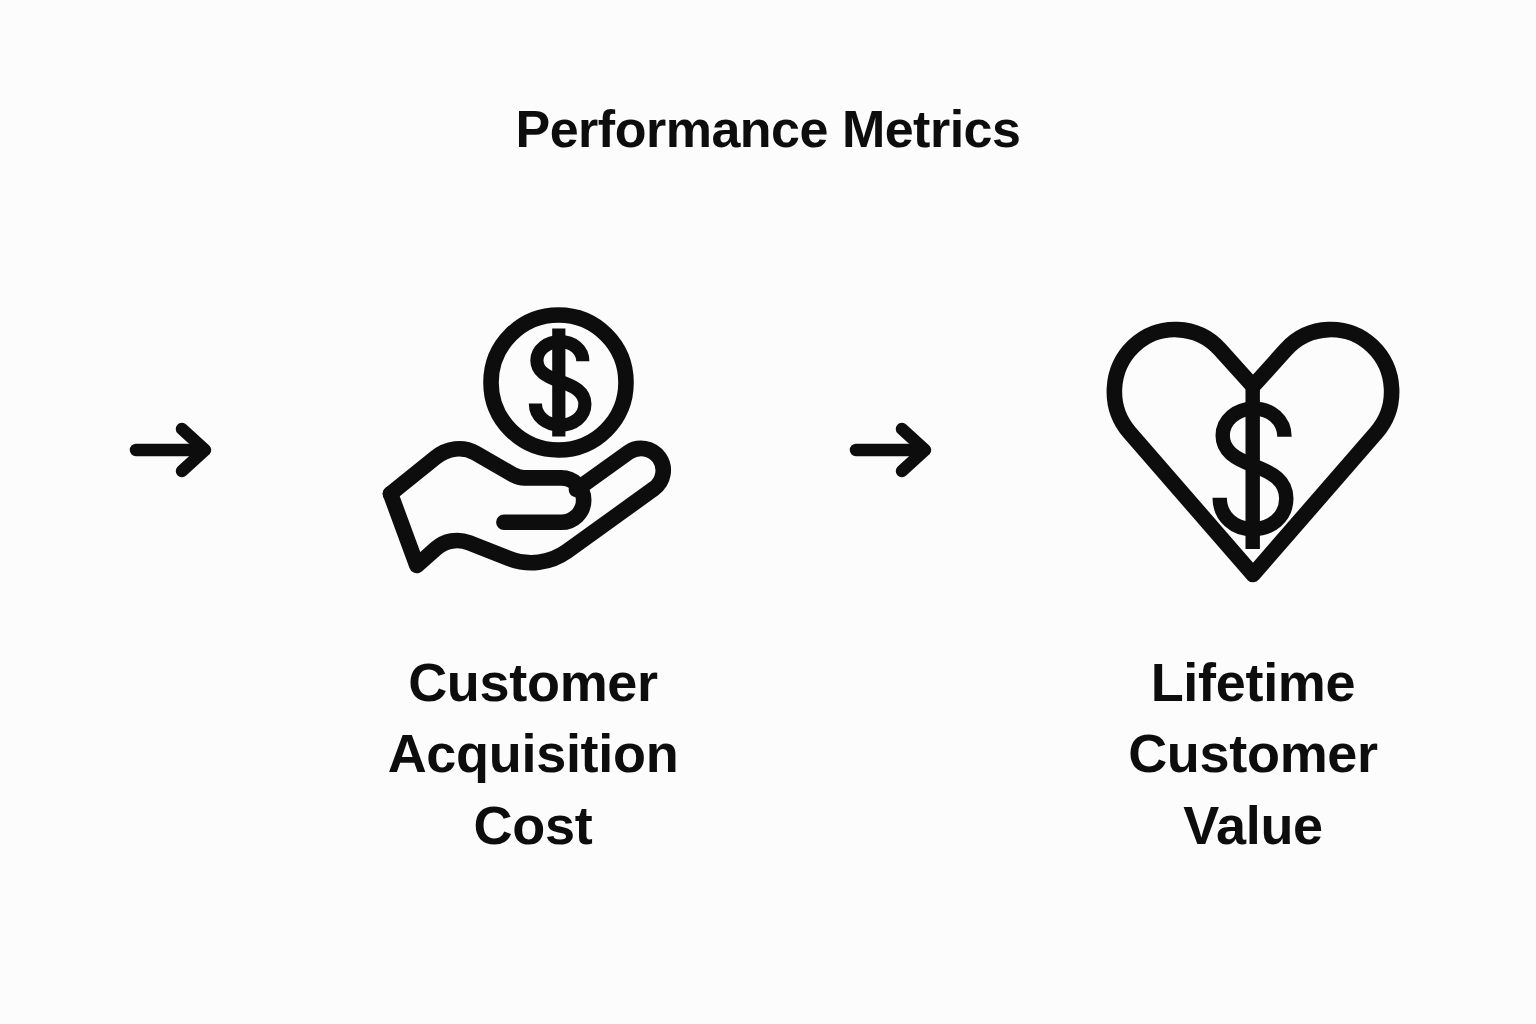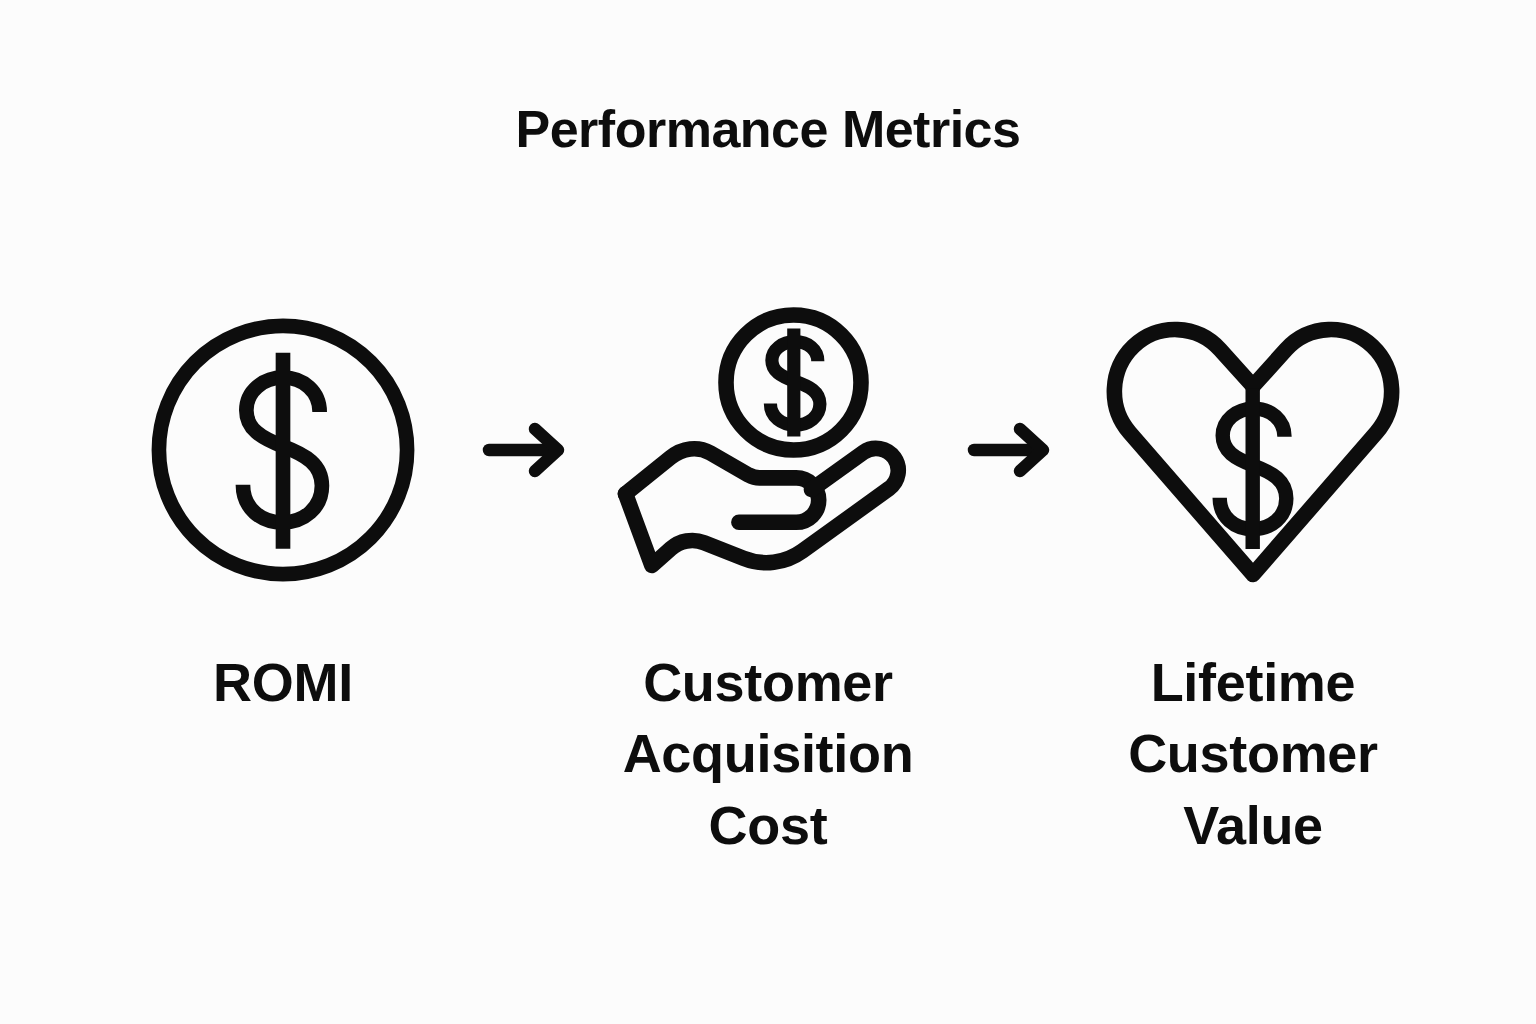--- a/index.html
+++ b/index.html
@@ -93,32 +93,20 @@
 </style>
 </head>
 <body>
 
 <div class="canvas">
 
   <div class="page-title">Performance Metrics</div>
 
   <div class="flow">
 
-    <div class="metric">
-      <div class="metric-icon">
-        <svg width="282" height="282" viewBox="0 0 100 100" aria-hidden="true">
-          <circle cx="50" cy="50" r="44" fill="none" stroke="#0d0d0d" stroke-width="5.2"></circle>
-          <g fill="none" stroke="#0d0d0d" stroke-width="5.2" stroke-linecap="butt">
-            <path d="M63 36.5c0 -7.2 -5.8 -12.2 -13 -12.2c-7.2 0 -13 5 -13 11.6c0 6.6 5.2 9.8 13 12.8c8 3 13.8 6.4 13.8 14c0 7.8 -6.4 13 -14 13c-7.8 0 -14 -5.2 -14 -13.4"></path>
-            <line x1="50" y1="15.5" x2="50" y2="85"></line>
-          </g>
-        </svg>
-      </div>
-      <div class="metric-label">ROMI</div>
-    </div>
 
     <div class="arrow">
       <svg width="92" height="60" viewBox="0 0 92 60" aria-hidden="true">
         <g fill="none" stroke="#0d0d0d" stroke-width="12.5" stroke-linecap="round" stroke-linejoin="round">
           <line x1="9" y1="30" x2="76" y2="30"></line>
           <polyline points="55,9 78,30 55,51"></polyline>
         </g>
       </svg>
     </div>
 

